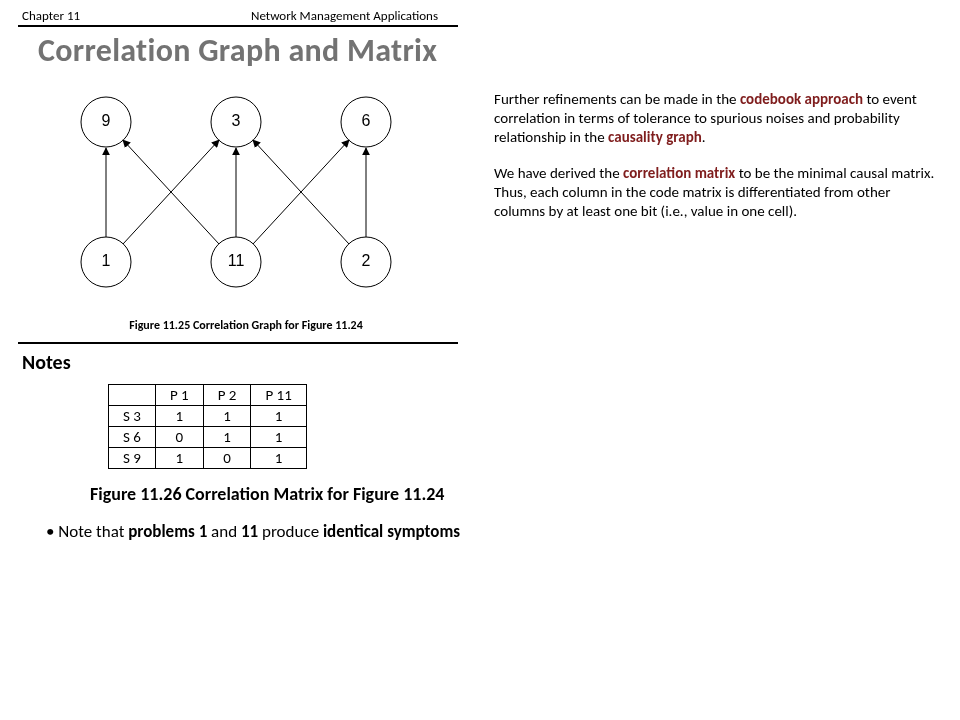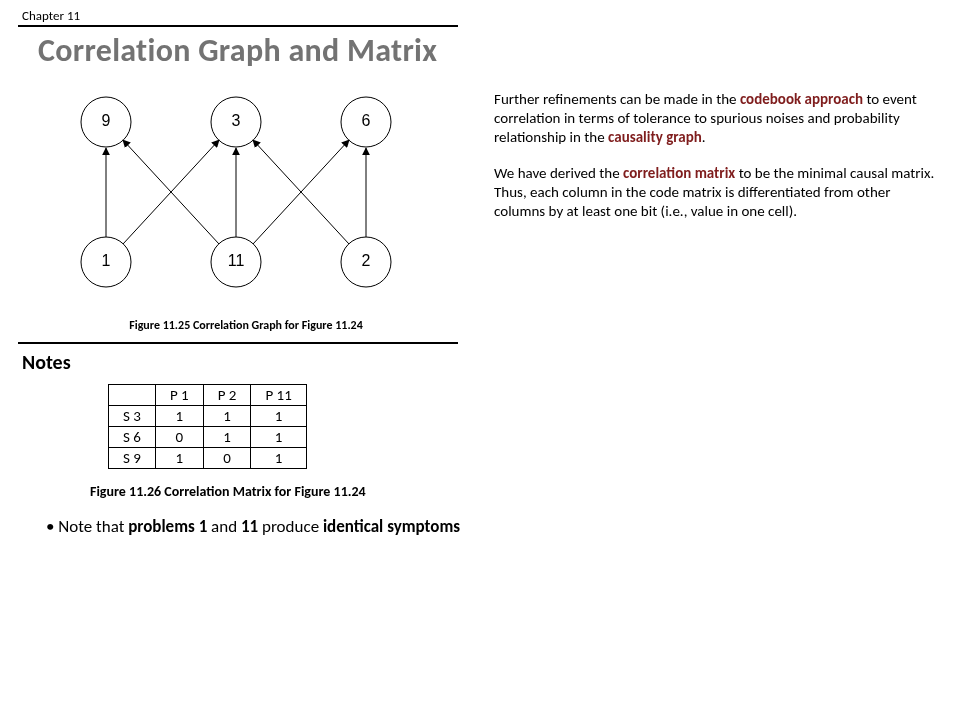--- a/index.html
+++ b/index.html
@@ -89,21 +89,21 @@
     border: 1px solid #000;
     padding: 1px 14px;
     font-size: 15px;
     font-weight: 500;
     text-align: center;
   }
   .matrix th.blank {
     border: 1px solid #000;
   }
   .matrix-caption {
-    font-size: 14px;
+    font-size: 18px;
     font-weight: 700;
     margin: 14px 0 16px 72px;
   }
 
   .bullet {
     font-size: 17px;
     margin-left: 28px;
     text-indent: -12px;
     padding-left: 12px;
     line-height: 1.25;
@@ -130,20 +130,21 @@
     stroke-width: 1;
     fill: none;
   }
 </style>
 </head>
 <body>
 
 <div class="page">
   <div class="header-row">
     <span>Chapter 11</span>
+    <span style="margin-right:500px;">Network Management Applications</span>
   </div>
   <hr class="rule">
 
   <div class="slide-title">Correlation Graph and Matrix</div>
 
   <div class="upper">
     <div class="graph-wrap">
       <svg class="graph" width="420" height="230" viewBox="0 0 420 230">
         <defs>
           <marker id="arrow" viewBox="0 0 10 10" refX="9" refY="5" markerWidth="8" markerHeight="8" orient="auto-start-reverse">

